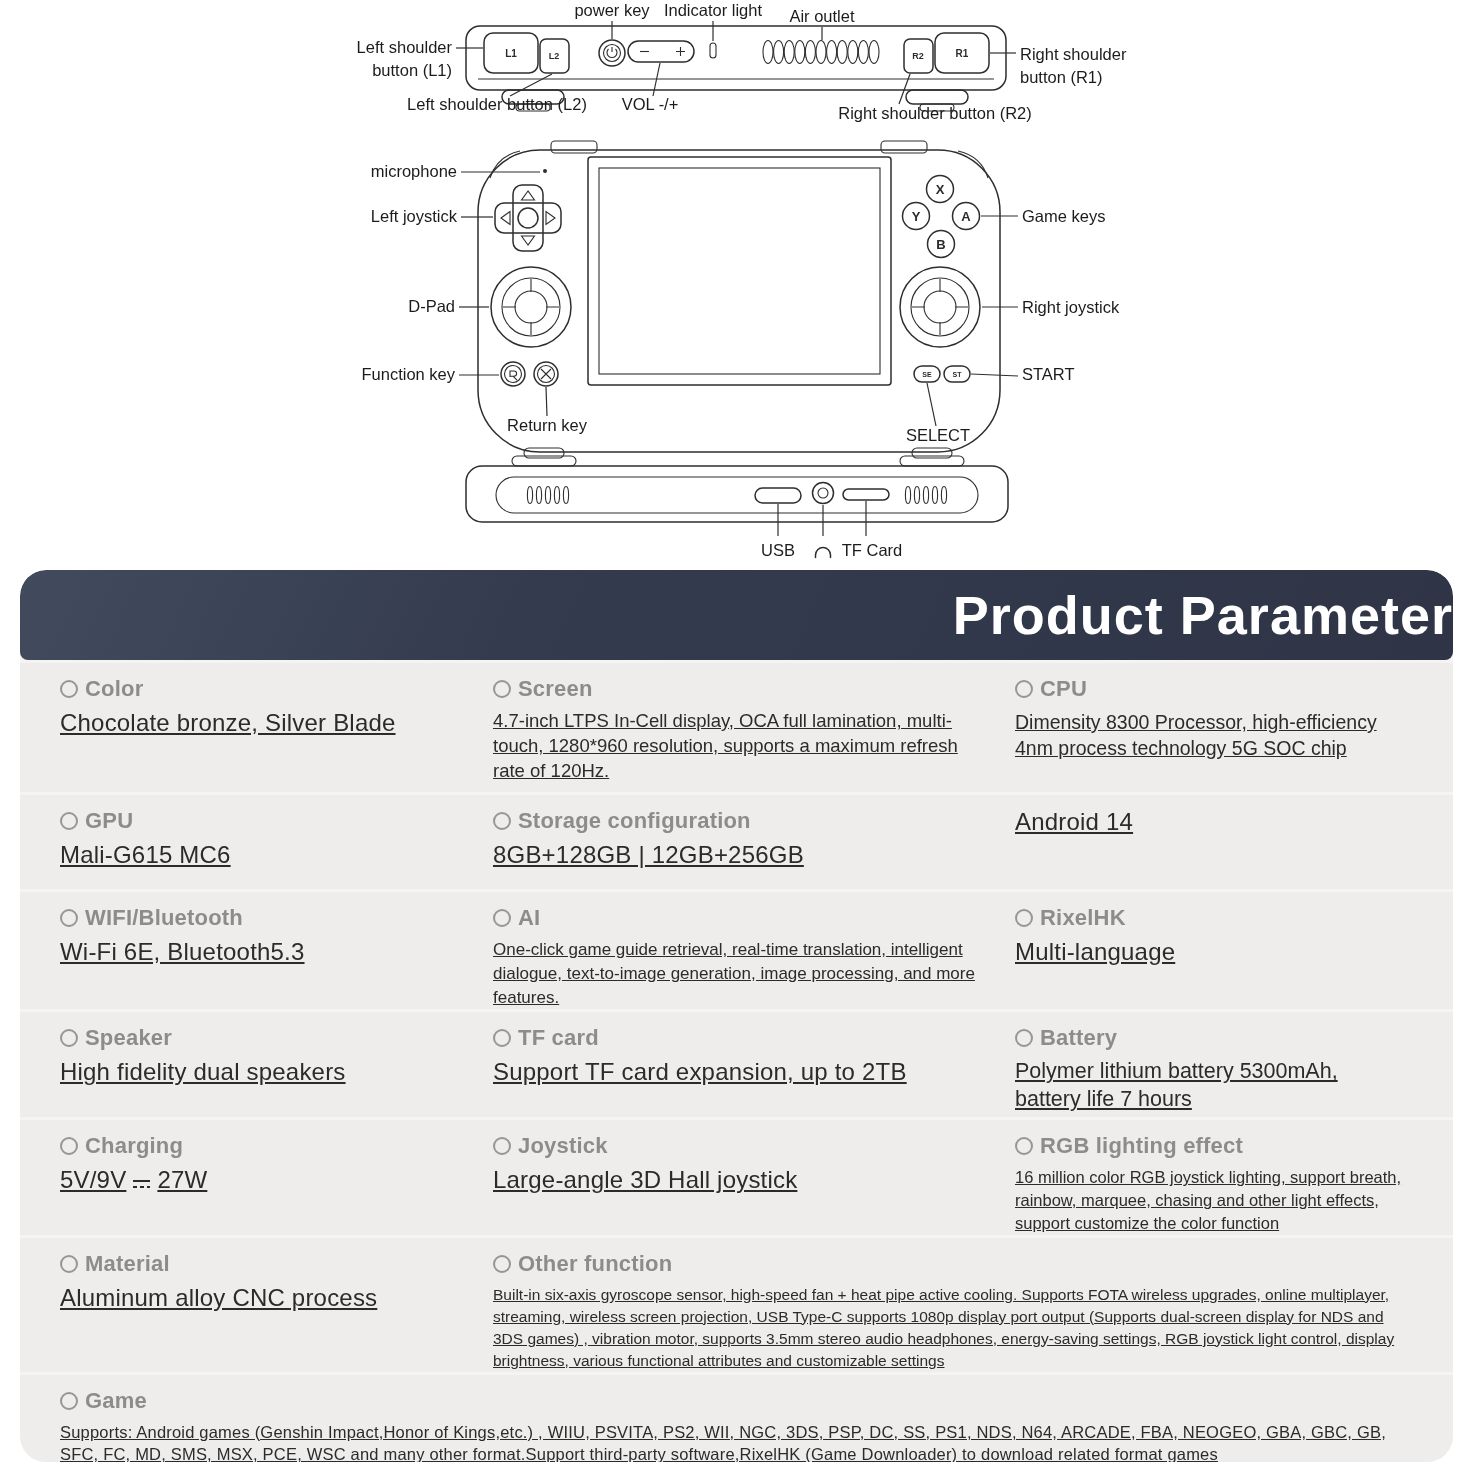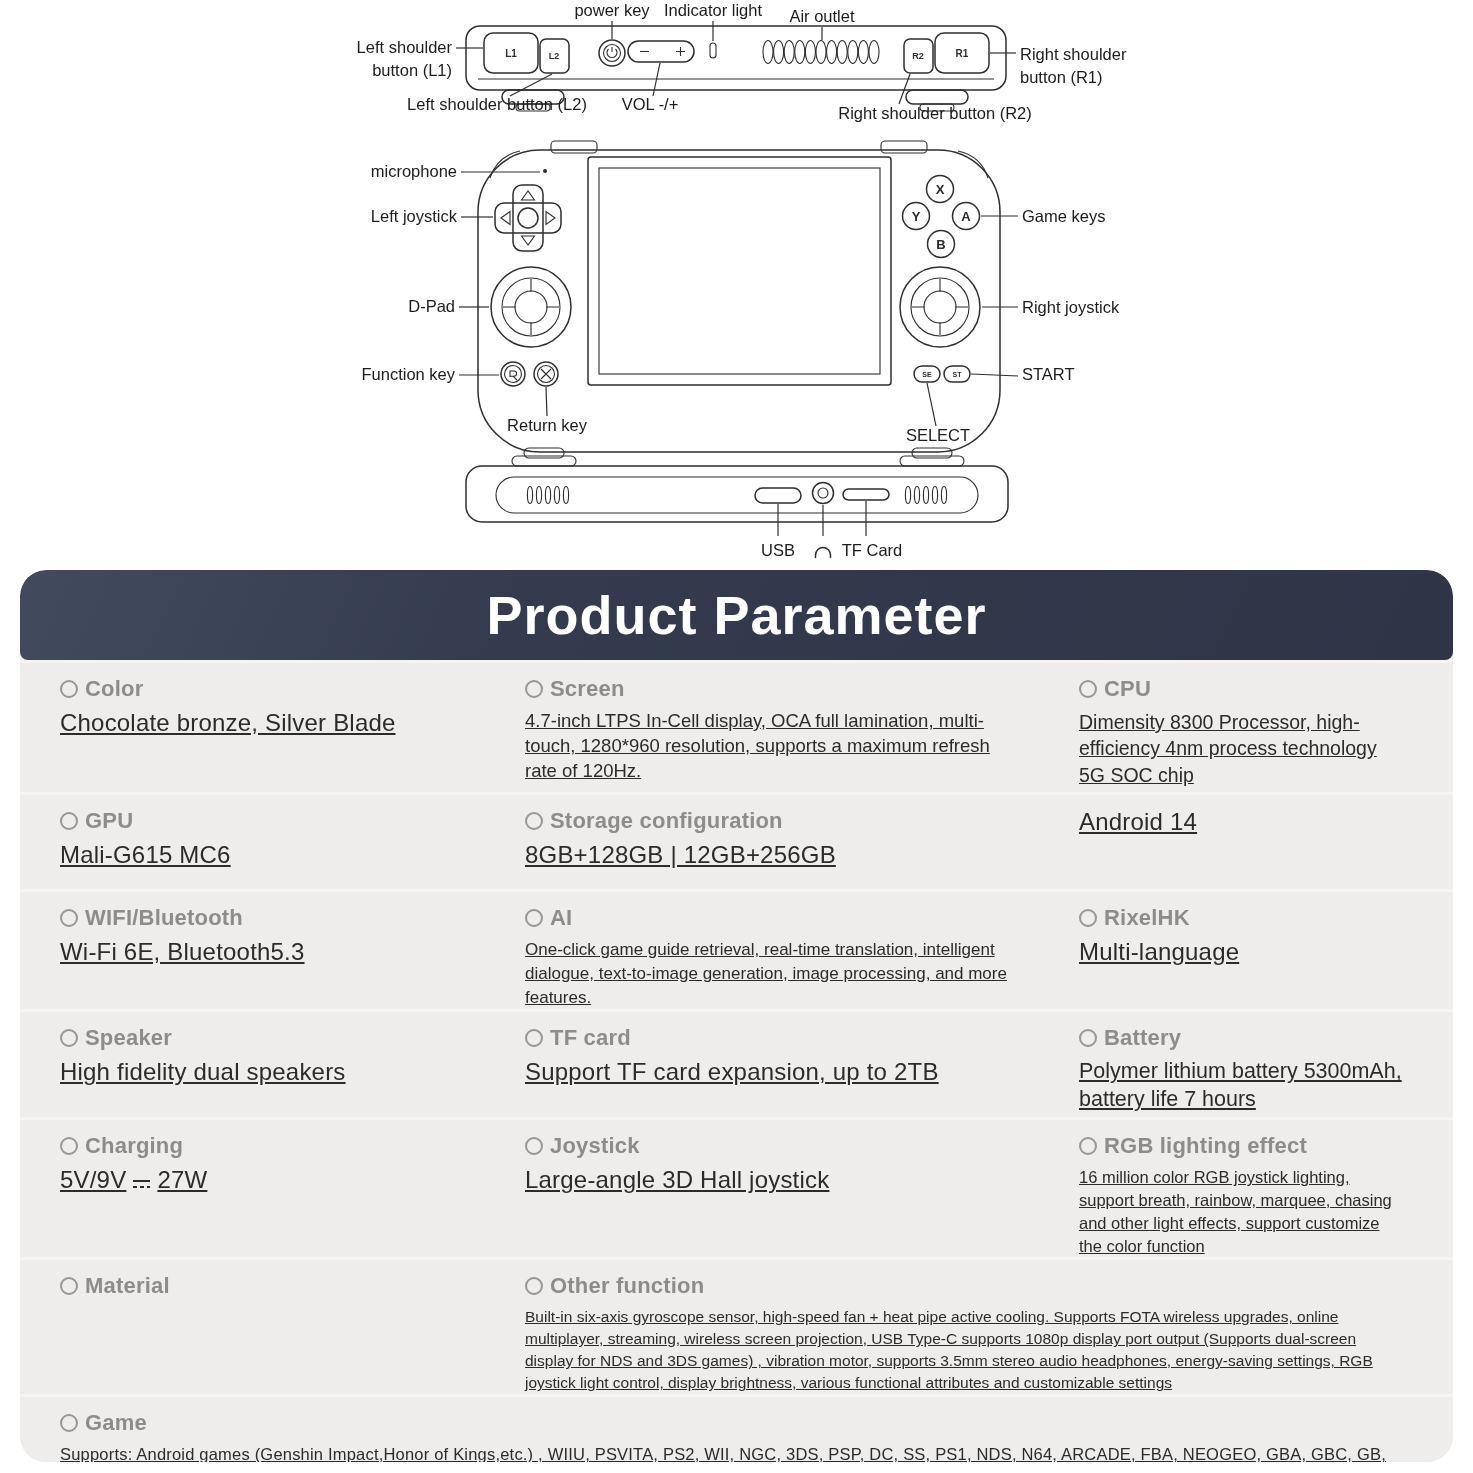--- a/index.html
+++ b/index.html
@@ -13,26 +13,26 @@
   .leader{fill:none;stroke:#2e2e2e;stroke-width:1.2;}
   .dlabel{font-size:16.5px;fill:#1c1c1c;}
   .btxt{font-weight:bold;fill:#2b2b2b;}
   .fillw{fill:#ffffff;}
 
   
   .panel{position:absolute;left:20px;top:570px;width:1433px;height:892px;
          background:#f5f4f2;border-radius:26px;overflow:hidden;}
   .panel-header{height:90px;border-radius:26px 26px 8px 8px;
          background:linear-gradient(115deg,#424b5e 0%,#343b4e 35%,#2f3547 100%);
-         display:flex;align-items:center;justify-content:center;margin-bottom:3px;}
+         display:flex;align-items:center;justify-content:flex-end;margin-bottom:3px;}
   .panel-header h1{margin:0;color:#ffffff;font-size:54px;font-weight:bold;letter-spacing:1px;}
 
   .row{background:#eeedeb;margin-bottom:3px;display:grid;
        grid-template-columns:433px 522px 1fr;
-       padding:13px 24px 0 40px;box-sizing:border-box;gap:32px;}
+       padding:13px 24px 0 40px;box-sizing:border-box;}
   .row:last-child{margin-bottom:0;}
   .r1{min-height:129px;} .r2{min-height:94px;} .r3{min-height:110px;}
   .r4{min-height:105px;} .r5{min-height:110px;} .r6{min-height:116px;} .r7{min-height:96px;display:block;}
 
   .cell{padding-right:26px;}
   .cell-label{display:flex;align-items:center;margin-bottom:7px;}
   .bullet{width:14px;height:14px;border:2px solid #979695;border-radius:50%;
           display:inline-block;margin-right:7px;flex:0 0 auto;}
   .cell-label span.lbl-txt{font-size:22px;font-weight:bold;color:#8d8c8b;letter-spacing:0.2px;}
   .cell-value{color:#2b2b2b;text-decoration:underline;}
@@ -361,20 +361,21 @@
         <div class="cell-value v-rgb">16 million color RGB joystick lighting, support breath, rainbow, marquee, chasing and other light effects, support customize the color function</div>
       </div>
     </div>
 
     <div class="row r6">
       <div class="cell">
         <div class="cell-label">
           <span class="bullet"></span>
           <span class="lbl-txt">Material</span>
         </div>
+        <div class="cell-value v-lg">Aluminum alloy CNC process</div>
       </div>
       <div class="cell span2">
         <div class="cell-label">
           <span class="bullet"></span>
           <span class="lbl-txt">Other function</span>
         </div>
         <div class="cell-value v-other">Built-in six-axis gyroscope sensor, high-speed fan + heat pipe active cooling. Supports FOTA wireless upgrades, online multiplayer, streaming, wireless screen projection, USB Type-C supports 1080p display port output (Supports dual-screen display for NDS and 3DS games) , vibration motor, supports 3.5mm stereo audio headphones, energy-saving settings, RGB joystick light control, display brightness,  various functional attributes and customizable settings</div>
       </div>
     </div>
 

